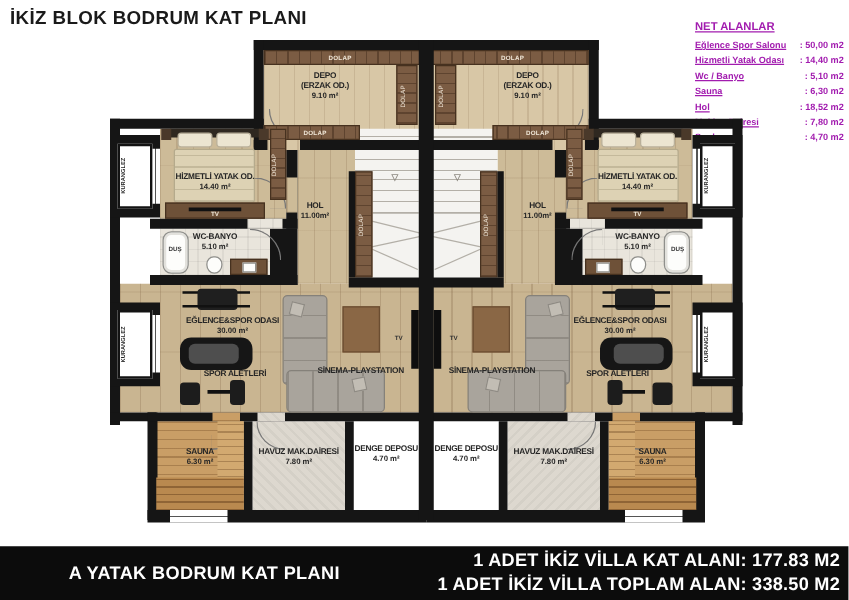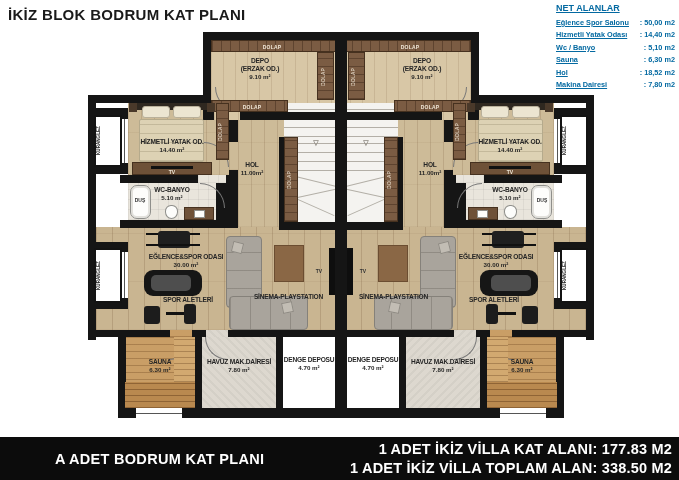--- a/index.html
+++ b/index.html
@@ -3,21 +3,21 @@
 <meta charset="utf-8">
 <style>
   * { margin:0; padding:0; box-sizing:border-box; }
   html,body { background:#ffffff; }
   body { font-family:"Liberation Sans", sans-serif; }
   .screen { position:relative; width:679px; height:480px; background:#fff; overflow:hidden; }
 
   .page-title { position:absolute; left:8px; top:6px; font-size:15px; font-weight:bold; color:#1a1a1a; letter-spacing:.3px; }
 
   
-  .legend { position:absolute; left:556px; top:3px; width:119px; color:#0369a1; }
+  .legend { position:absolute; left:556px; top:16px; width:119px; color:#a21caf; }
   .legend-title { font-size:9px; font-weight:bold; text-decoration:underline; margin-bottom:4px; }
   .legend-row { display:flex; justify-content:space-between; align-items:baseline; font-size:7.3px; font-weight:bold; line-height:12.4px; white-space:nowrap; }
   .legend-row .lg-name { text-decoration:underline; }
   .legend-row .lg-val { margin-left:2px; }
 
   
   .plan { position:absolute; left:86px; top:30px; width:510px; height:402px; }
   .villa { position:absolute; left:0; top:0; width:255px; height:402px; }
   .villa.mirror { left:255px; transform:scaleX(-1); }
   .villa.mirror .lbl { transform:scaleX(-1); }
@@ -78,20 +78,24 @@
         <span class="lg-name">Sauna</span>
         <span class="lg-val">: 6,30  m2</span>
       </div>
     <div class="legend-row">
         <span class="lg-name">Hol</span>
         <span class="lg-val">: 18,52  m2</span>
       </div>
     <div class="legend-row">
         <span class="lg-name">Makina Dairesi</span>
         <span class="lg-val">: 7,80  m2</span>
+      </div>
+    <div class="legend-row">
+        <span class="lg-name">Su deposu</span>
+        <span class="lg-val">: 4,70  m2</span>
       </div>
   </div>
 
   <div class="plan">
 
     <div class="villa">
 
       <div class="abs woodl" style="left:125px;top:10px;width:130px;height:72px;"></div>
       <div class="abs wood" style="left:42px;top:73px;width:101px;height:72px;"></div>
       <div class="abs tile" style="left:42px;top:153px;width:88px;height:37px;"></div>
@@ -402,20 +406,20 @@
       <div class="lbl" style="left:194px;top:326px;width:58px;">
         <div class="rm-name">DENGE DEPOSU</div>
         <div class="rm-area">4.70 m²</div>
       </div>
     </div>
 
     <div class="wall" style="left:249px;top:2px;width:12px;height:384px;"></div>
   </div>
 
   <div class="footer">
-    <div class="footer-left">A ADET BODRUM KAT PLANI</div>
+    <div class="footer-left">A YATAK BODRUM KAT PLANI</div>
     <div class="footer-right">
       <div>1 ADET İKİZ VİLLA KAT ALANI: 177.83 M2</div>
       <div>1 ADET İKİZ VİLLA TOPLAM ALAN: 338.50 M2</div>
     </div>
   </div>
 
 </div>
 
 </body></html>

